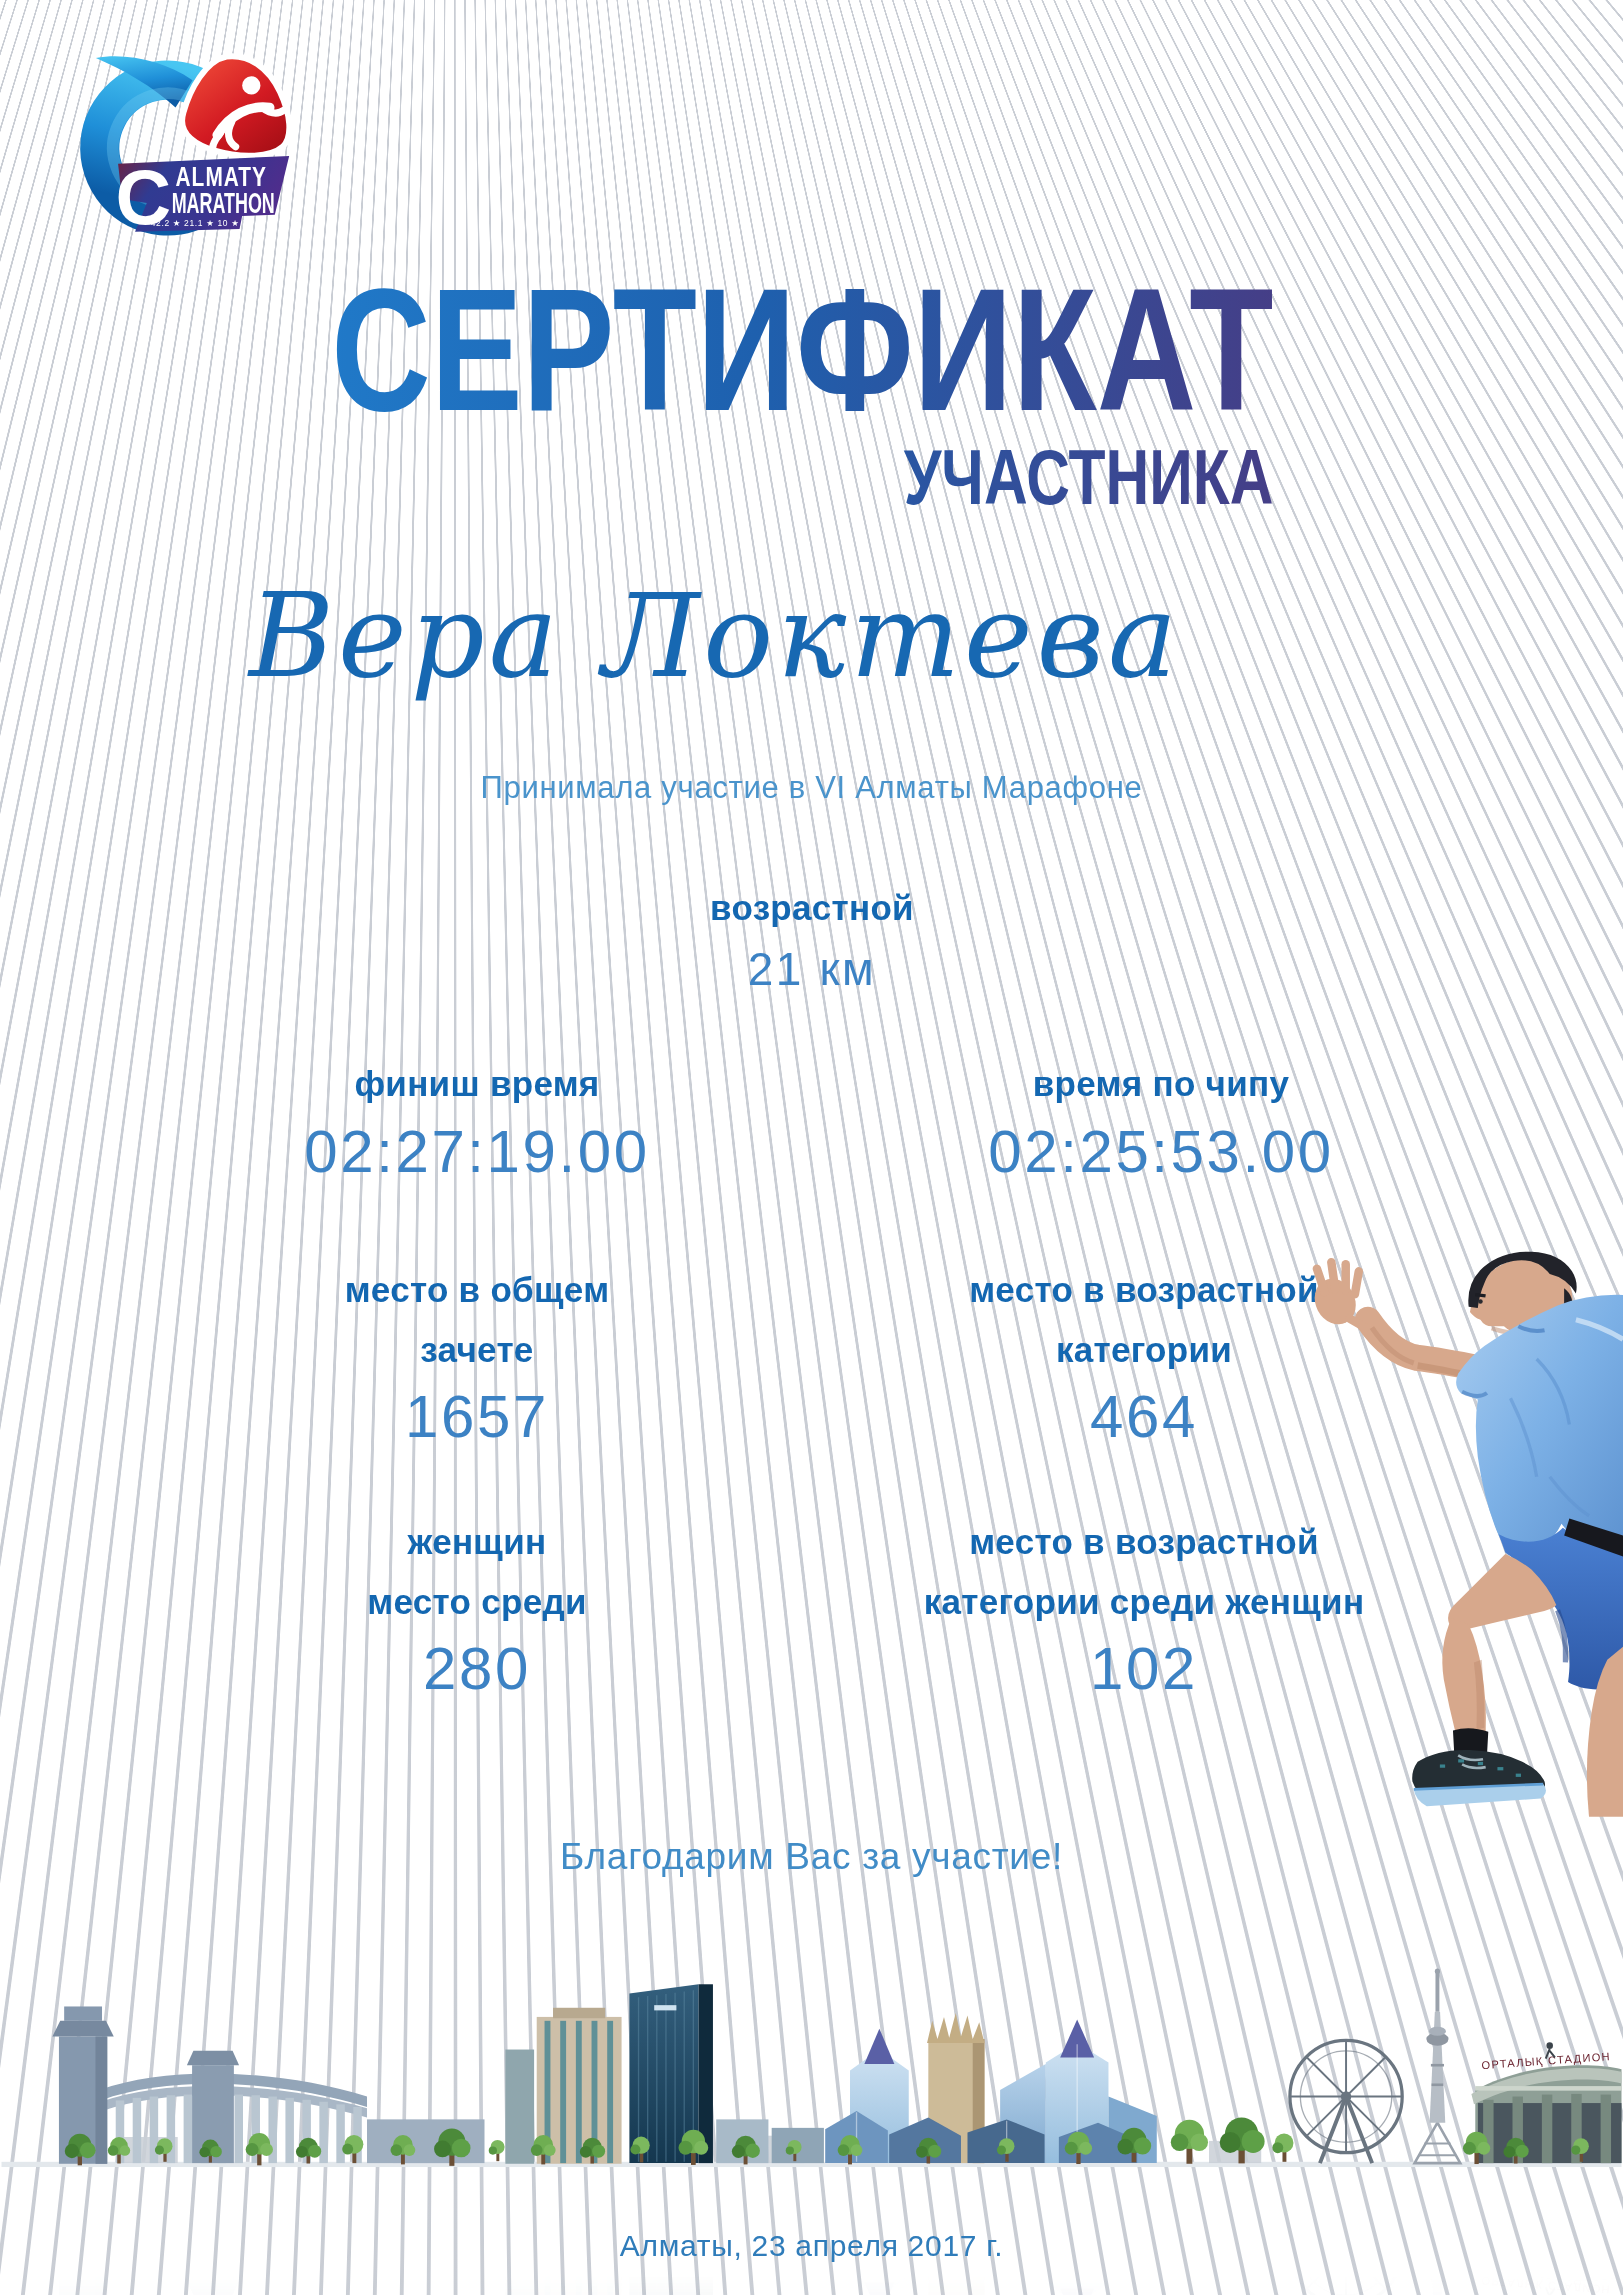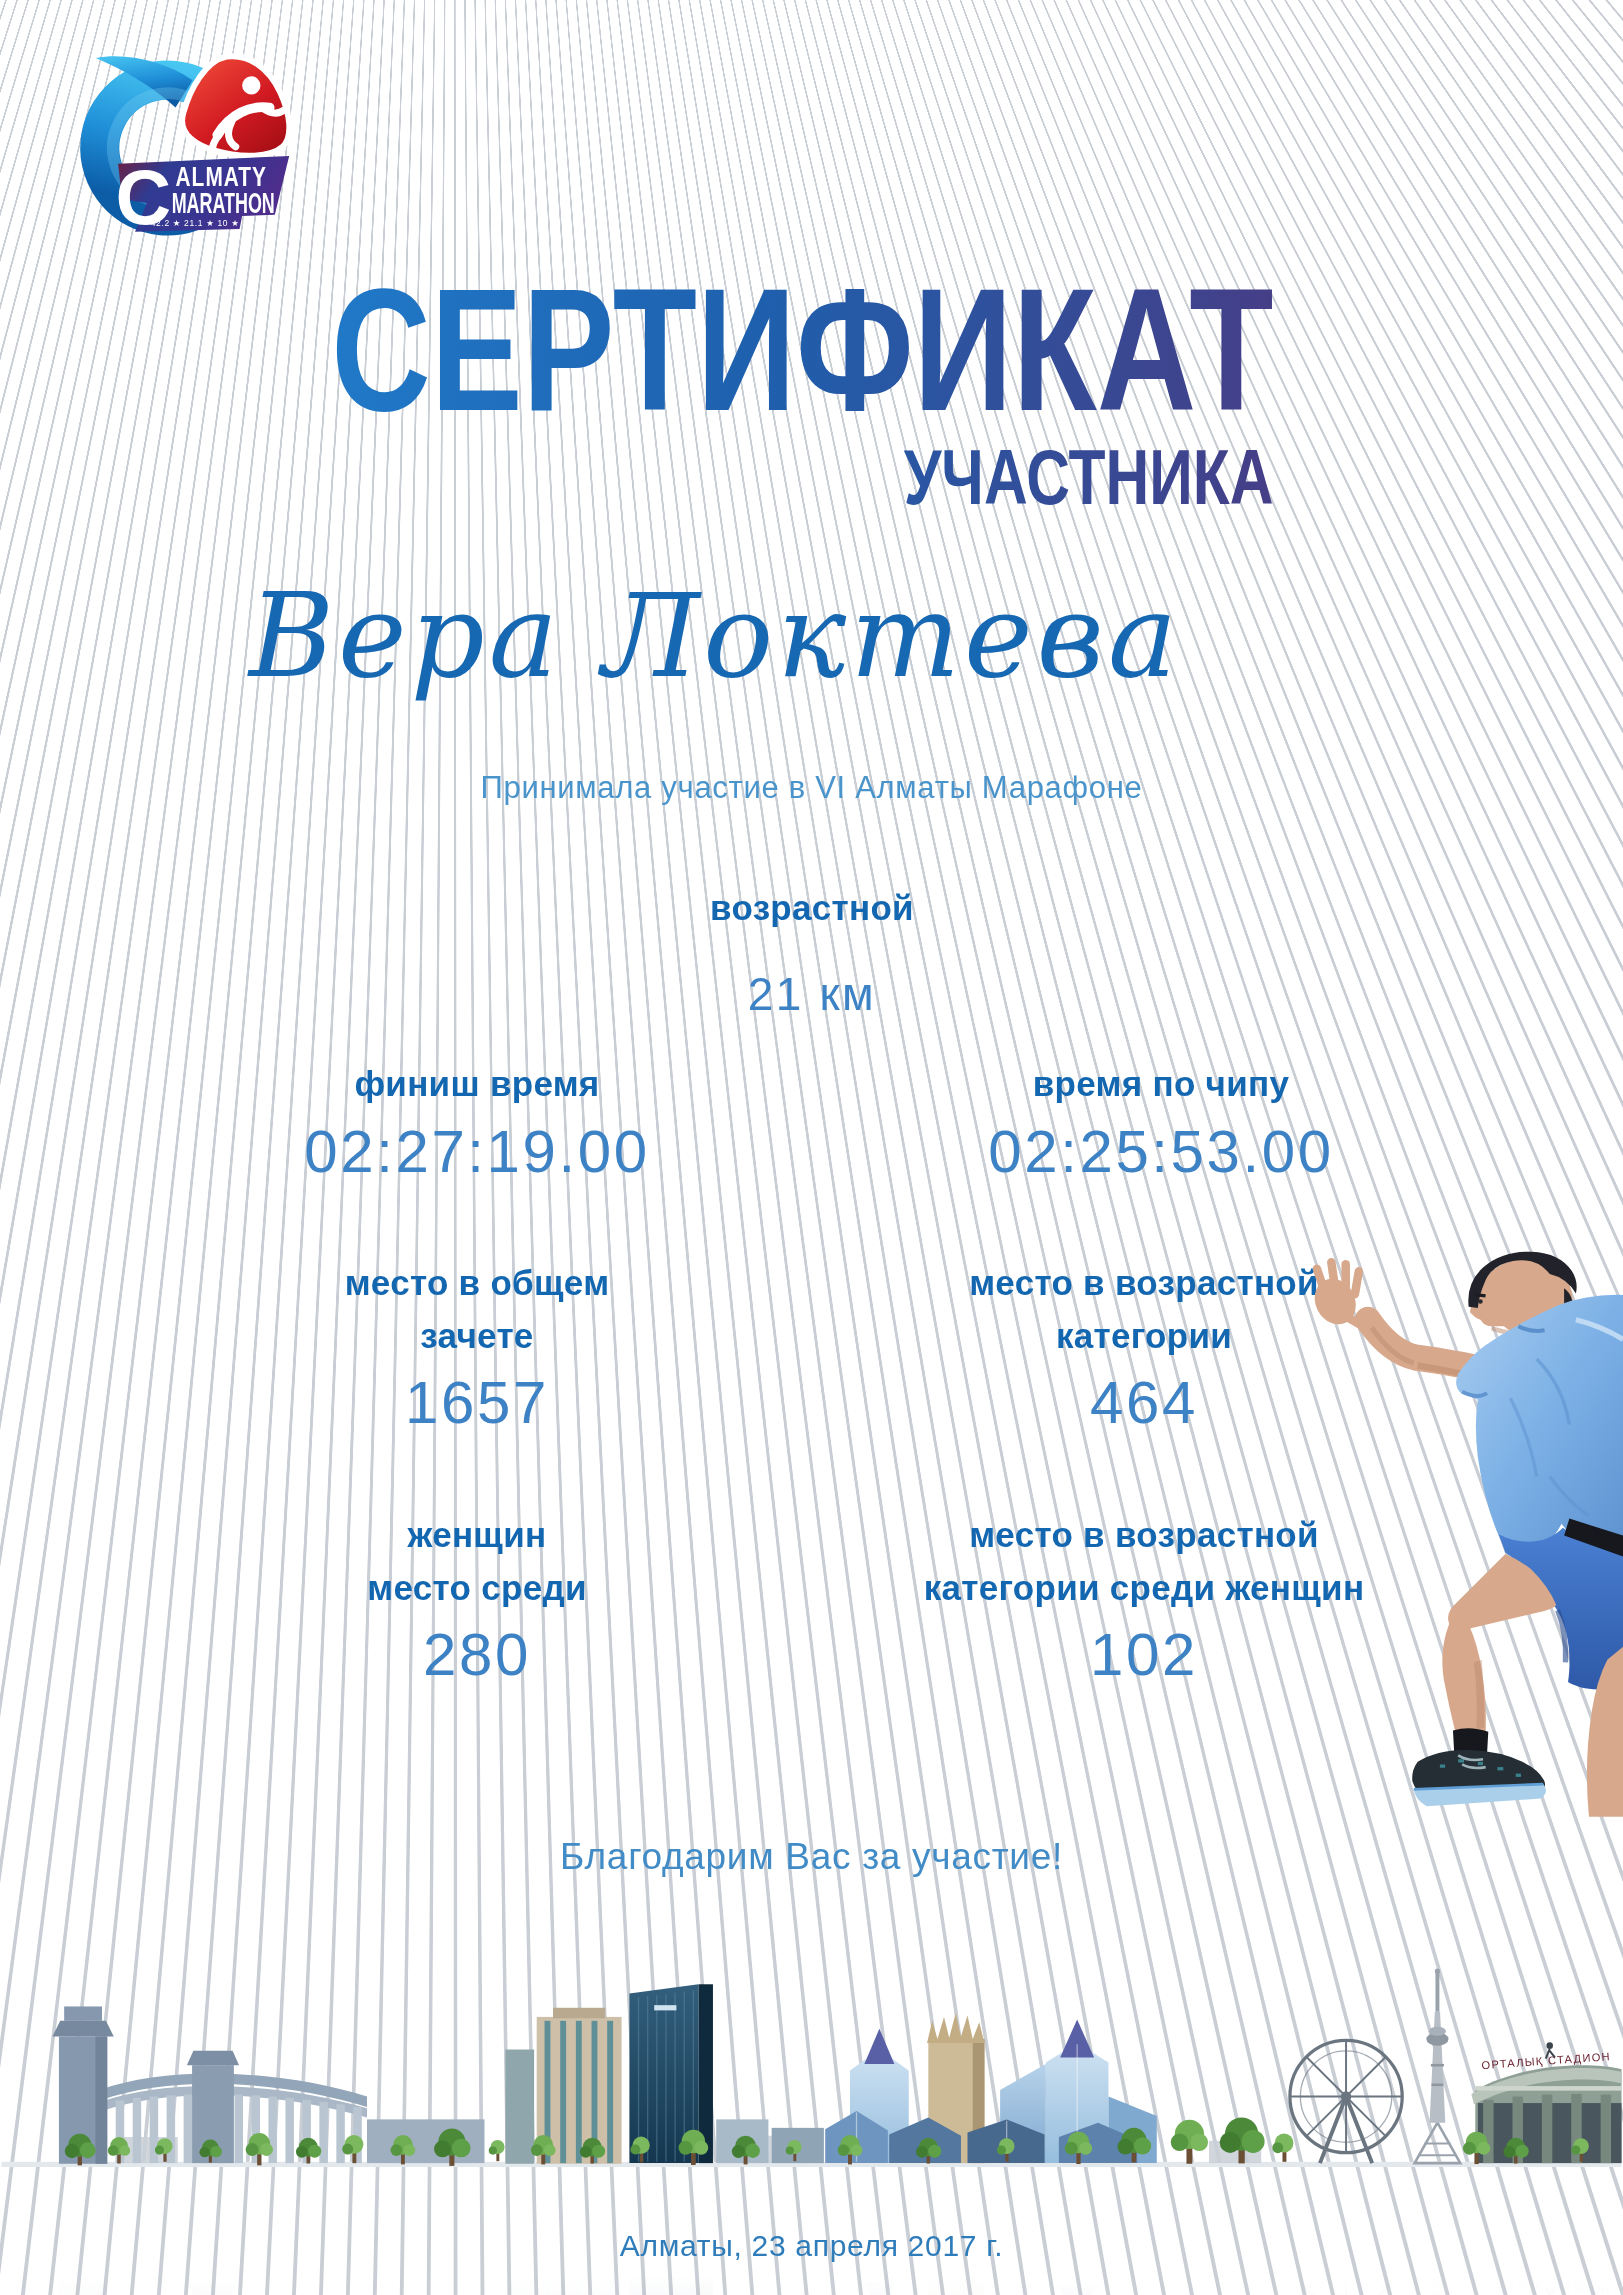--- a/index.html
+++ b/index.html
@@ -33,27 +33,27 @@
   .event-line{
     position:absolute;left:0;top:770px;width:1623px;
     text-align:center;
     font-size:31px;color:#4a94cc;letter-spacing:0.7px;
   }
 
   .stat{position:absolute;text-align:center;}
   .stat .lbl{
     font-size:35px;font-weight:bold;color:#1367b1;letter-spacing:0.3px;line-height:1.5;
   }
-  .stat .lbl span{display:block;}
+  .stat .lbl span{display:block;margin-top:7px;}
   .stat .val{
     margin-top:6px;
     font-size:60px;color:#3c82c4;letter-spacing:2.6px;font-weight:400;
   }
   #stat-distance{left:485px;top:882px;width:654px;}
-  #stat-distance .val{margin-top:32px;font-size:46px;}
+  #stat-distance .val{margin-top:7px;font-size:46px;}
   #stat-finish{left:150px;top:1058px;width:654px;}
   #stat-chip{left:834px;top:1058px;width:654px;}
   #stat-overall{left:150px;top:1257px;width:654px;}
   #stat-age{left:817px;top:1257px;width:654px;}
   #stat-women{left:150px;top:1509px;width:654px;}
   #stat-agewomen{left:817px;top:1509px;width:654px;}
 
   .thanks{
     position:absolute;left:0;top:1836px;width:1623px;text-align:center;
     font-size:37px;color:#418cc7;letter-spacing:0.7px;

